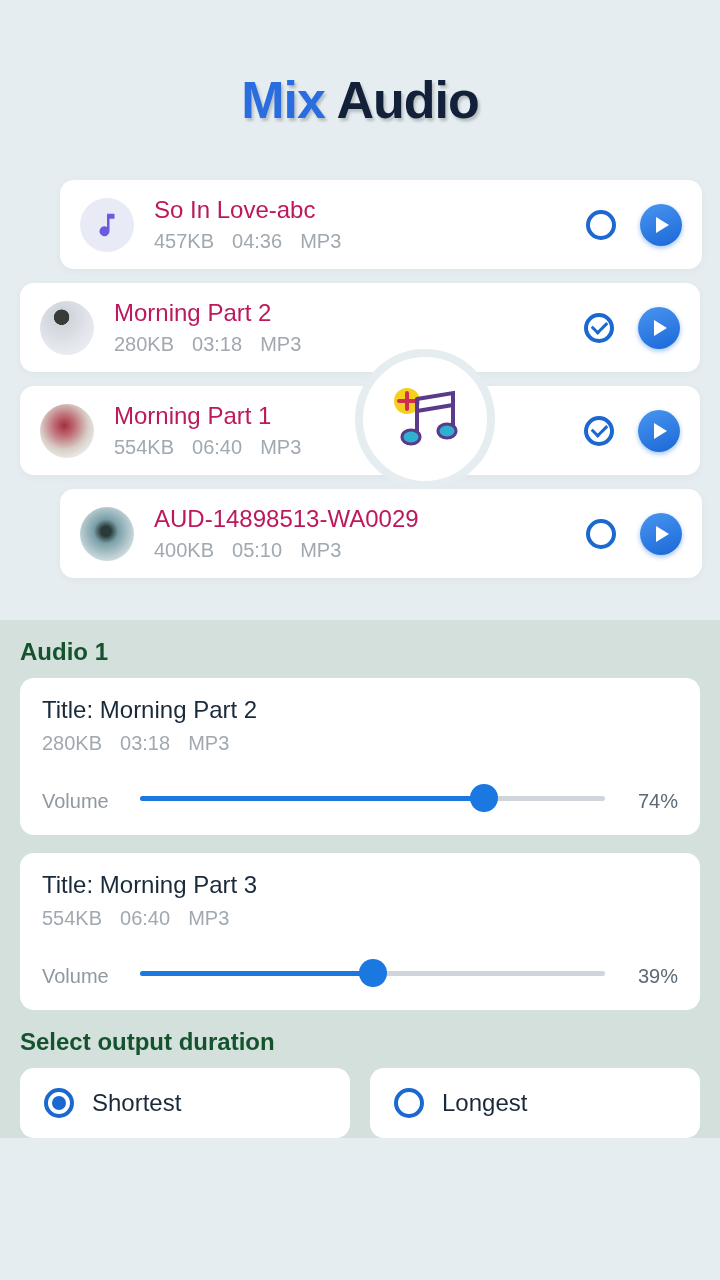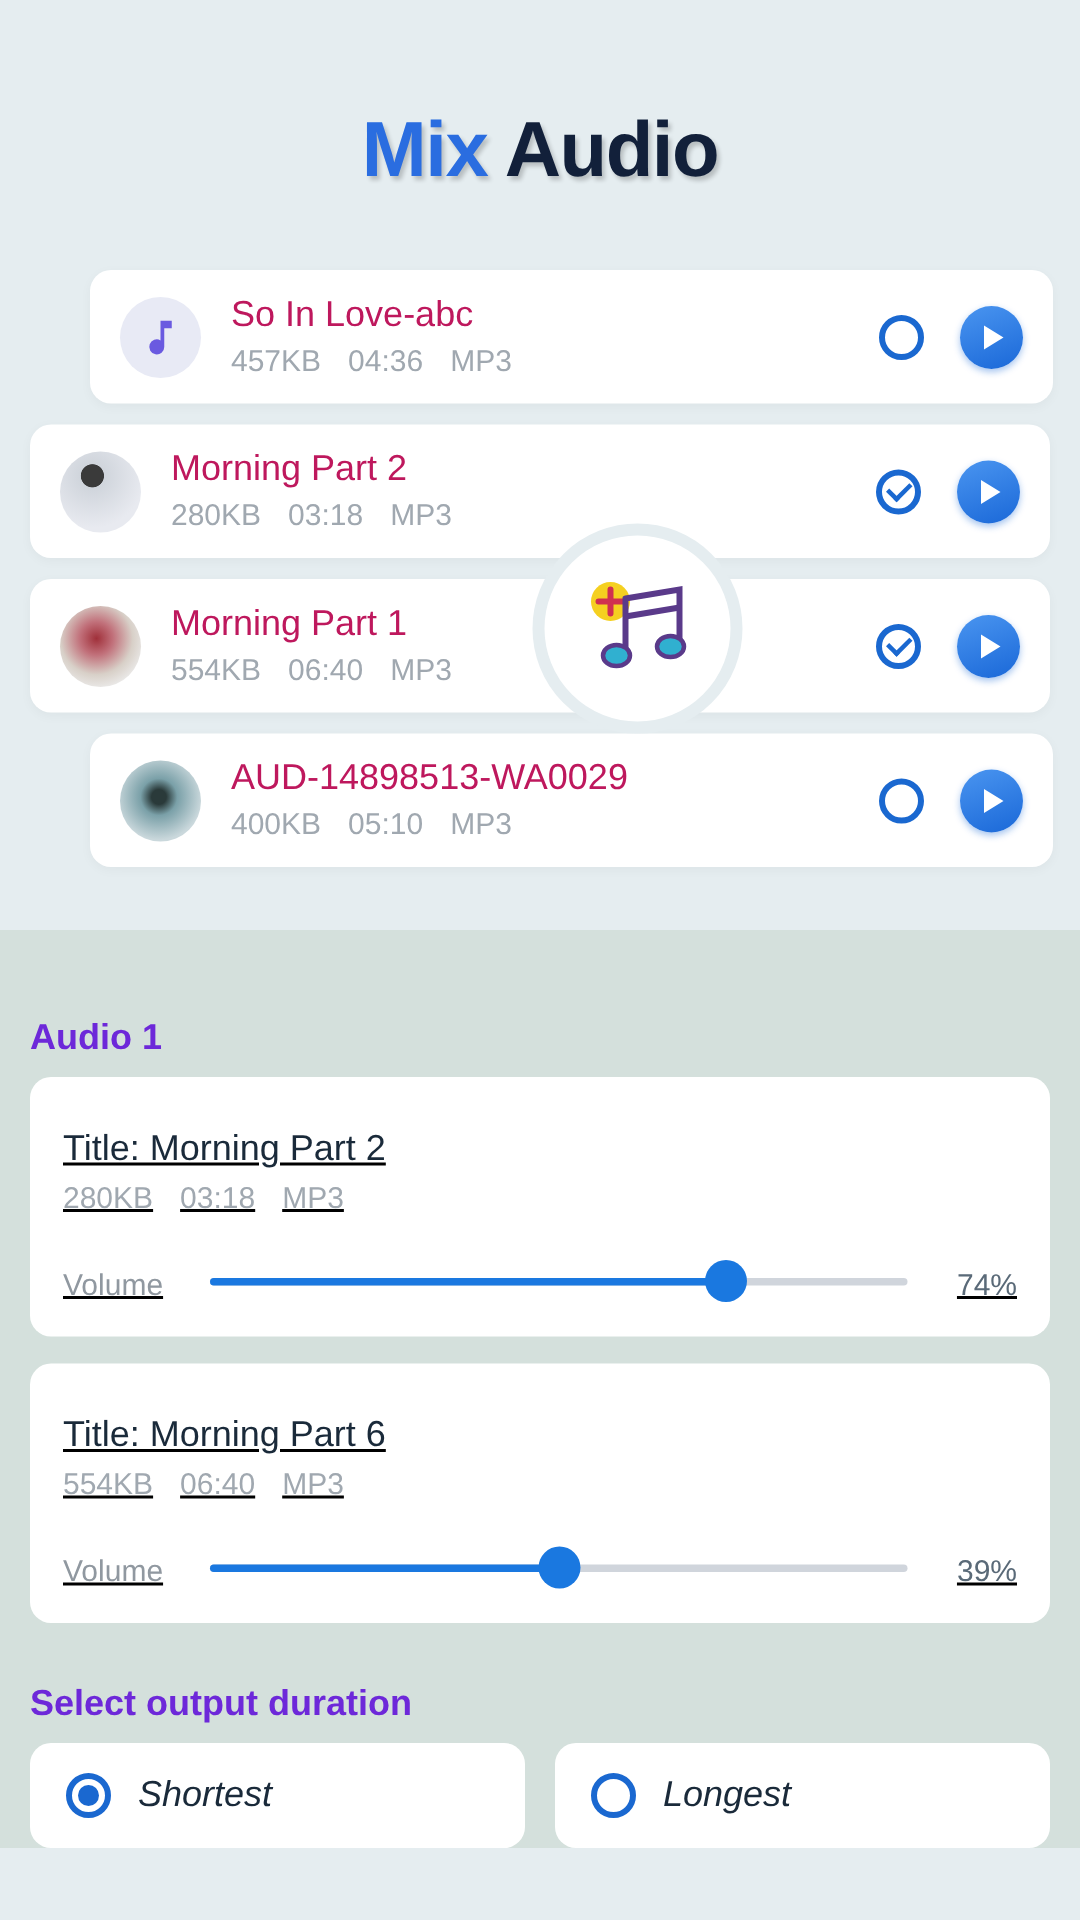--- a/index.html
+++ b/index.html
@@ -86,48 +86,46 @@
     display: flex; align-items: center; justify-content: center;
     z-index: 5;
   }
   .add-badge svg { width: 80px; height: 80px; }
 
   .bottom-section {
     background: #d4e0dc;
     padding: 18px 20px 0 20px;
   }
   .section-label {
-    font-size: 24px; font-weight: 600; color: #6d28d9;
+    font-size: 24px; font-weight: 600; color: #14532d;
     margin-bottom: 12px;
-    margin-top: 40px;
   }
   .mix-card {
     background: #fff;
     border-radius: 14px;
-    padding: 34px 22px 22px 22px;
+    padding: 18px 22px 22px 22px;
     margin-bottom: 18px;
-    text-decoration: underline;
   }
   .mix-title { font-size: 24px; color: #1a2a3a; font-weight: 500; margin-bottom: 8px; }
   .mix-meta { font-size: 20px; color: #a0a8b0; margin-bottom: 28px; }
   .mix-meta span { margin-right: 18px; }
   .vol-row { display: flex; align-items: flex-end; gap: 18px; }
   .vol-label { font-size: 20px; color: #9098a0; width: 80px; }
   .slider {
     flex: 1; height: 30px; position: relative; display: flex; align-items: center;
   }
   .slider-track { position: absolute; height: 5px; width: 100%; background: #d0d5dc; border-radius: 3px; }
   .slider-fill { position: absolute; height: 5px; background: #1a78e0; border-radius: 3px; }
   .slider-thumb {
     position: absolute; width: 28px; height: 28px; background: #1a78e0;
     border-radius: 50%; transform: translateX(-50%);
   }
   .vol-pct { font-size: 20px; color: #5a6a78; width: 55px; text-align: right; }
 
-  .duration-row { display: flex; gap: 20px; margin-top: 4px; font-style: italic; }
+  .duration-row { display: flex; gap: 20px; margin-top: 4px; }
   .dur-opt {
     flex: 1; background: #fff; border-radius: 14px;
     padding: 20px 24px; display: flex; align-items: center; gap: 18px;
   }
   .dur-radio {
     width: 30px; height: 30px; border: 4px solid #1a68d0; border-radius: 50%;
     display: flex; align-items: center; justify-content: center;
   }
   .dur-radio.sel::after { content: ''; width: 14px; height: 14px; background: #1a68d0; border-radius: 50%; }
   .dur-opt span:last-child { font-size: 24px; color: #1a2a3a; font-weight: 500; }
@@ -229,21 +227,21 @@
       <div class="slider">
         <div class="slider-track"></div>
         <div class="slider-fill" style="width:74%"></div>
         <div class="slider-thumb" style="left:74%"></div>
       </div>
       <div class="vol-pct">74%</div>
     </div>
   </div>
 
   <div class="mix-card">
-    <div class="mix-title">Title: Morning Part 6</div>
+    <div class="mix-title">Title: Morning Part 3</div>
     <div class="mix-meta">
       <span>554KB</span><span>06:40</span><span>MP3</span>
     </div>
     <div class="vol-row">
       <div class="vol-label">Volume</div>
       <div class="slider">
         <div class="slider-track"></div>
         <div class="slider-fill" style="width:50%"></div>
         <div class="slider-thumb" style="left:50%"></div>
       </div>

